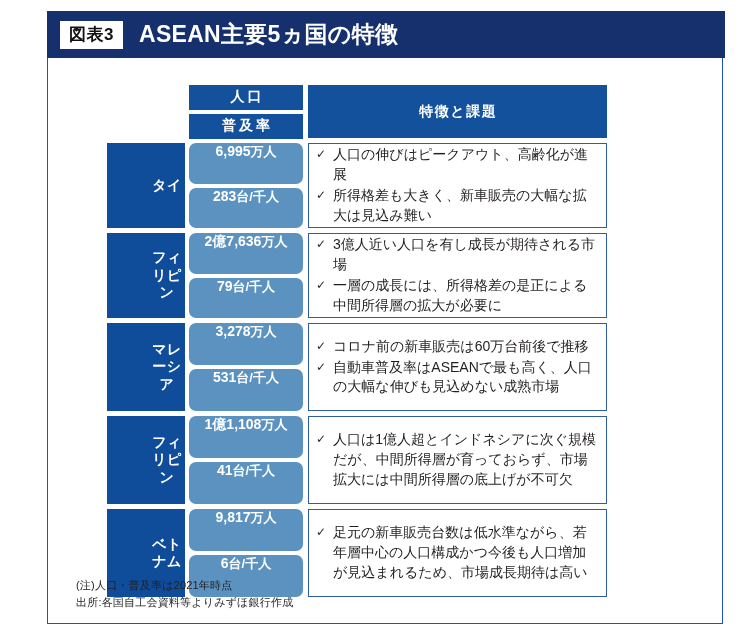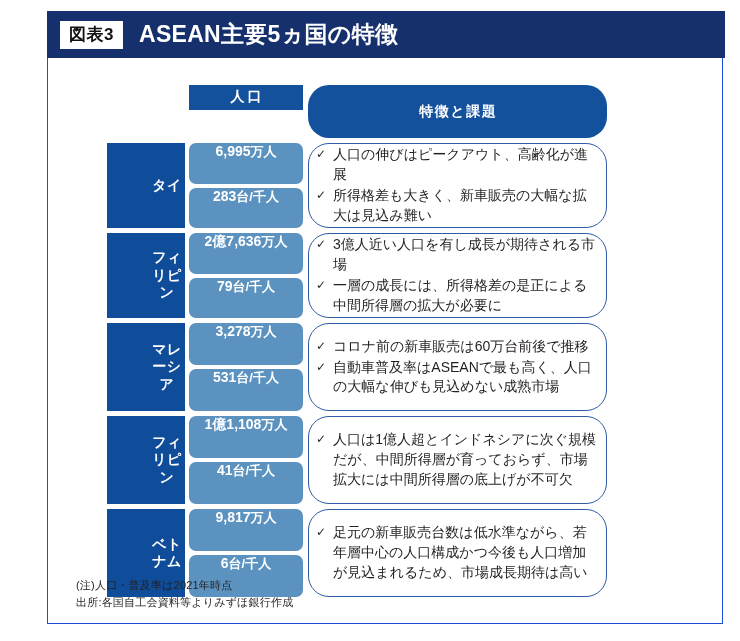--- a/index.html
+++ b/index.html
@@ -62,21 +62,21 @@
   }
   .row {
     display: flex;
     align-items: stretch;
     margin-bottom: 5px;
   }
   .row:last-child { margin-bottom: 0; }
 
   .col-country { width: 78px; flex: 0 0 78px; margin-right: 4px; }
   .col-stats   { width: 114px; flex: 0 0 114px; margin-right: 5px; }
-  .col-feat    { flex: 1 1 auto; border-radius: 21px; }
+  .col-feat    { flex: 1 1 auto; }
 
   
   .hdr-stats { display: flex; flex-direction: column; gap: 4px; }
   .hdr-cell {
     background: #14519c;
     color: #ffffff;
     font-size: 14px;
     font-weight: bold;
     text-align: center;
     padding: 3px 0 4px 0;
@@ -180,20 +180,21 @@
       <span class="fig-badge">図表3</span>
       <span class="header-title">ASEAN主要5ヵ国の特徴</span>
     </div>
 
     <div class="table">
 
       <div class="row row-head">
         <div class="col-country"></div>
         <div class="col-stats hdr-stats">
           <div class="hdr-cell">人口</div>
+          <div class="hdr-cell">普及率</div>
         </div>
         <div class="col-feat hdr-feat">特徴と課題</div>
       </div>
 
       <div class="row row-body">
         <div class="col-country country-cell">タイ</div>
         <div class="col-stats stats-cell">
           <div class="stat">
               <b>6,995</b>
               <span class="unit">万人</span>

